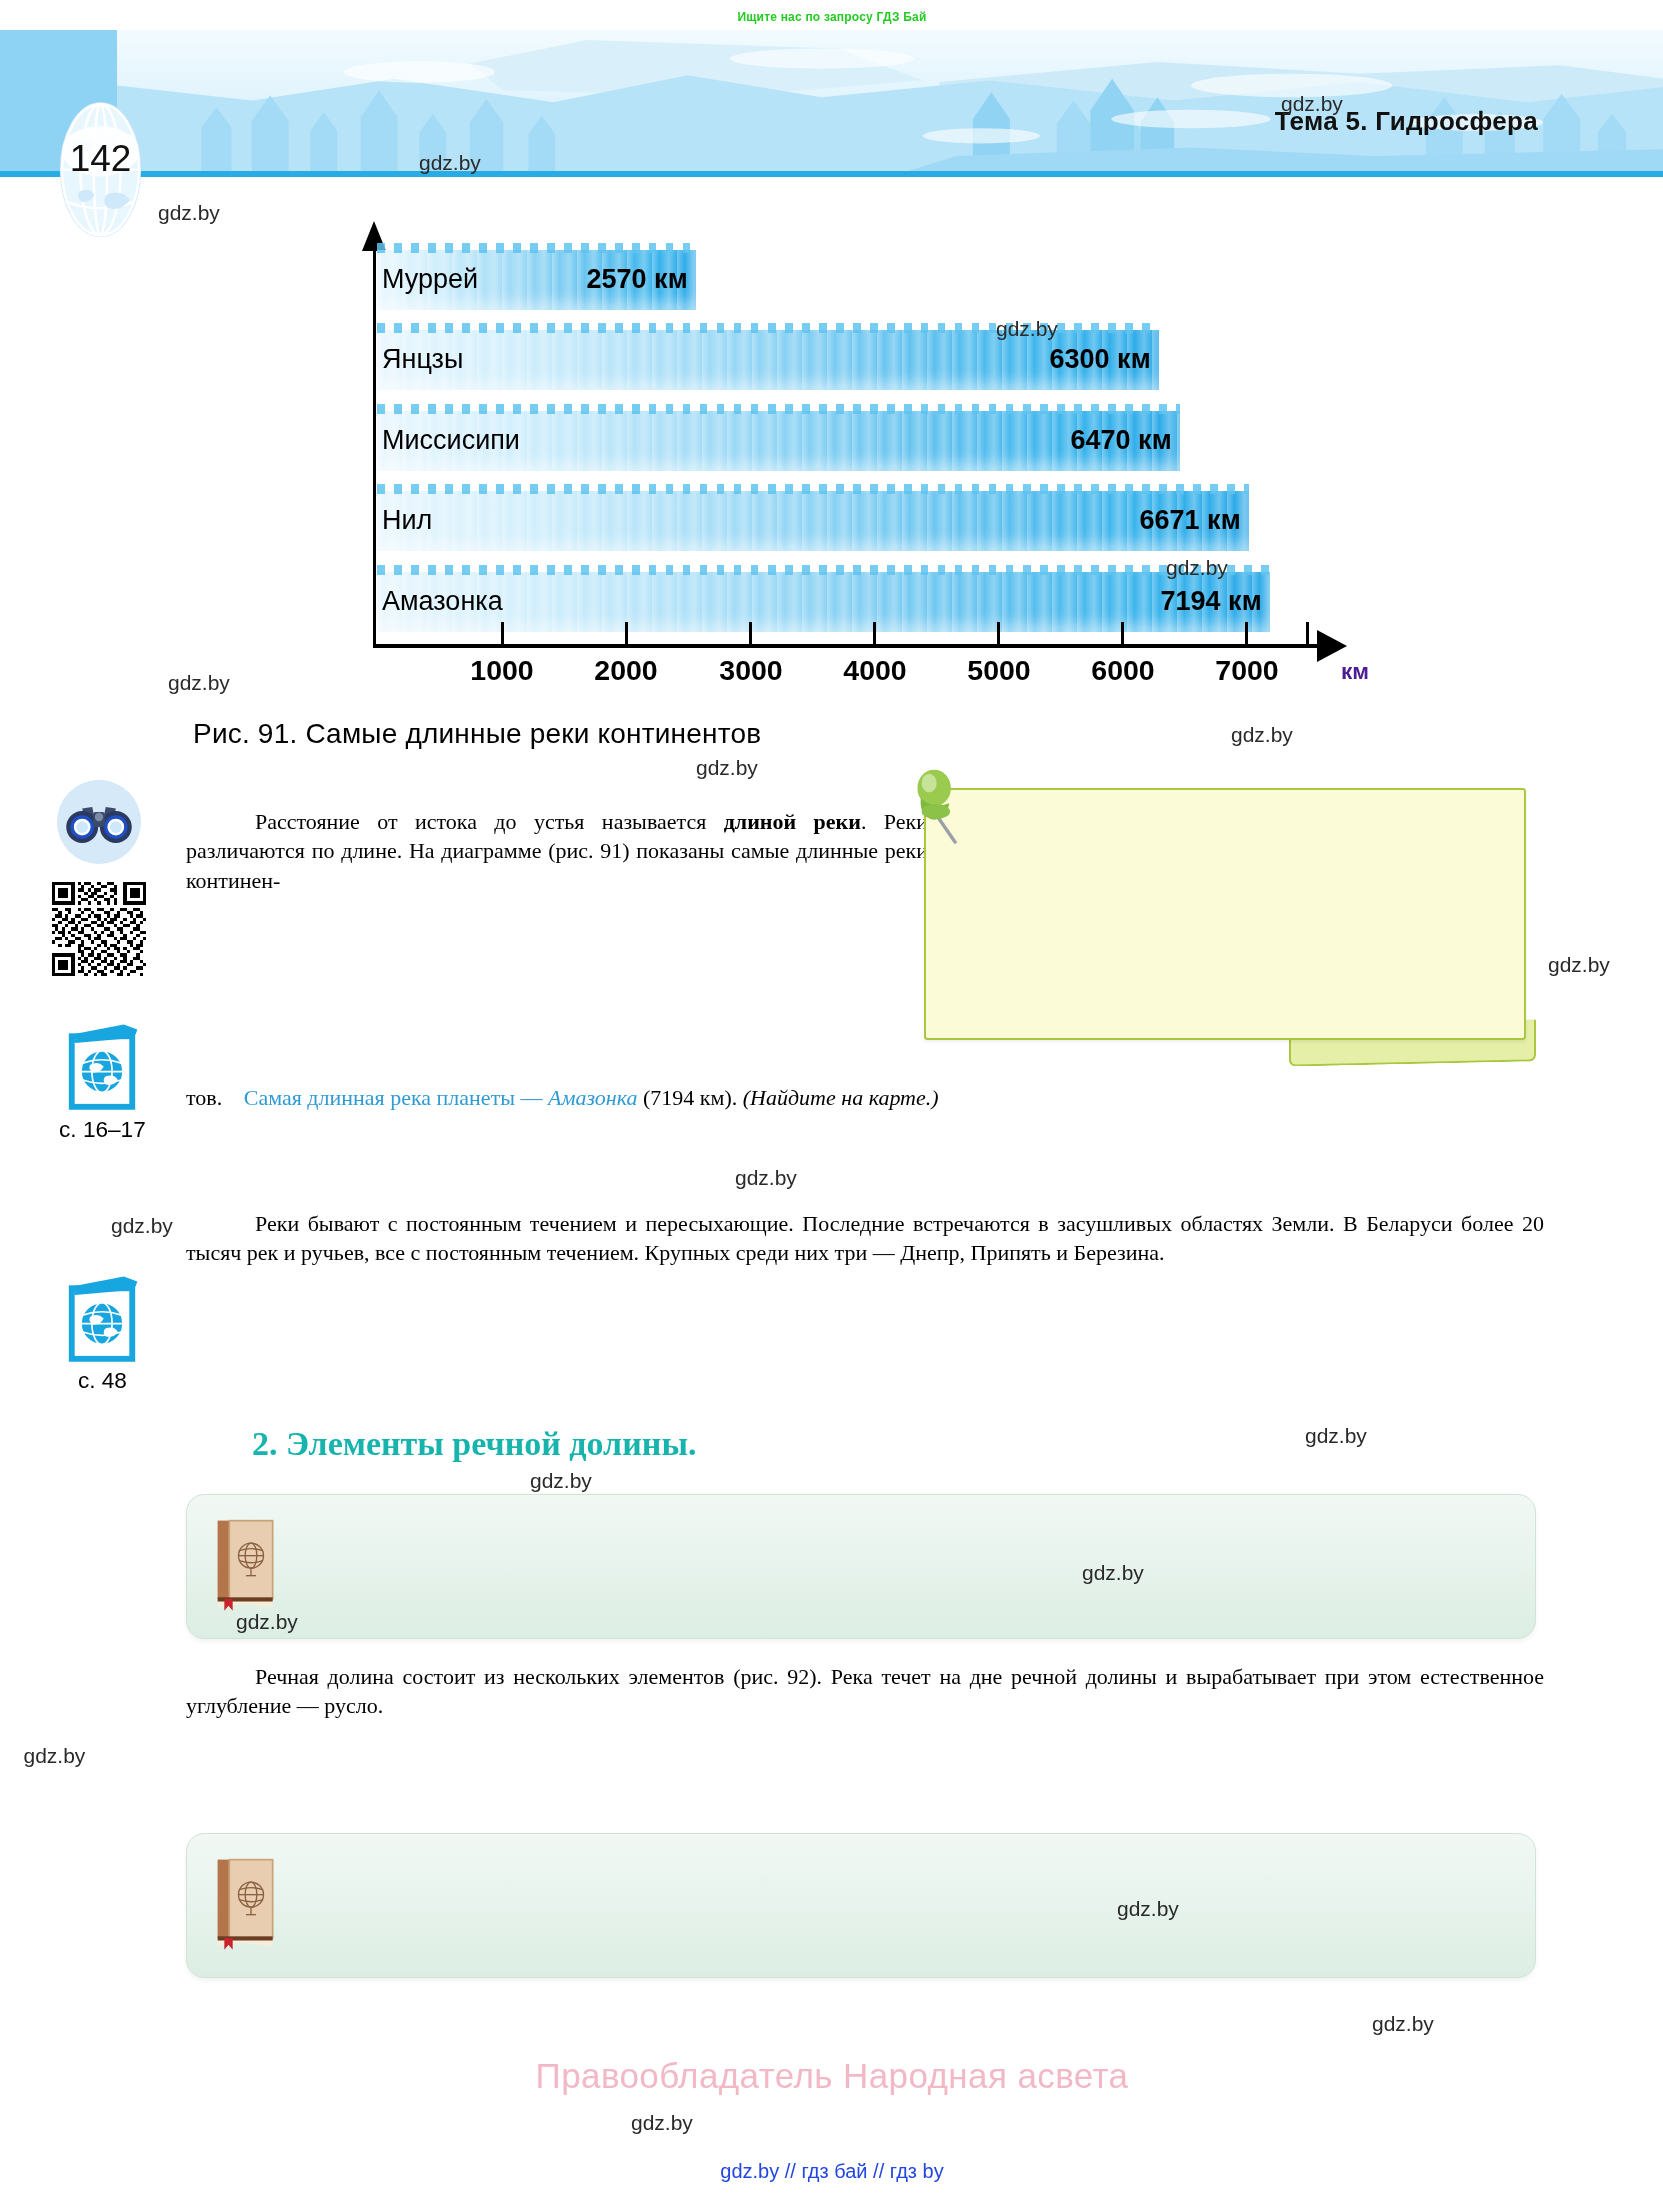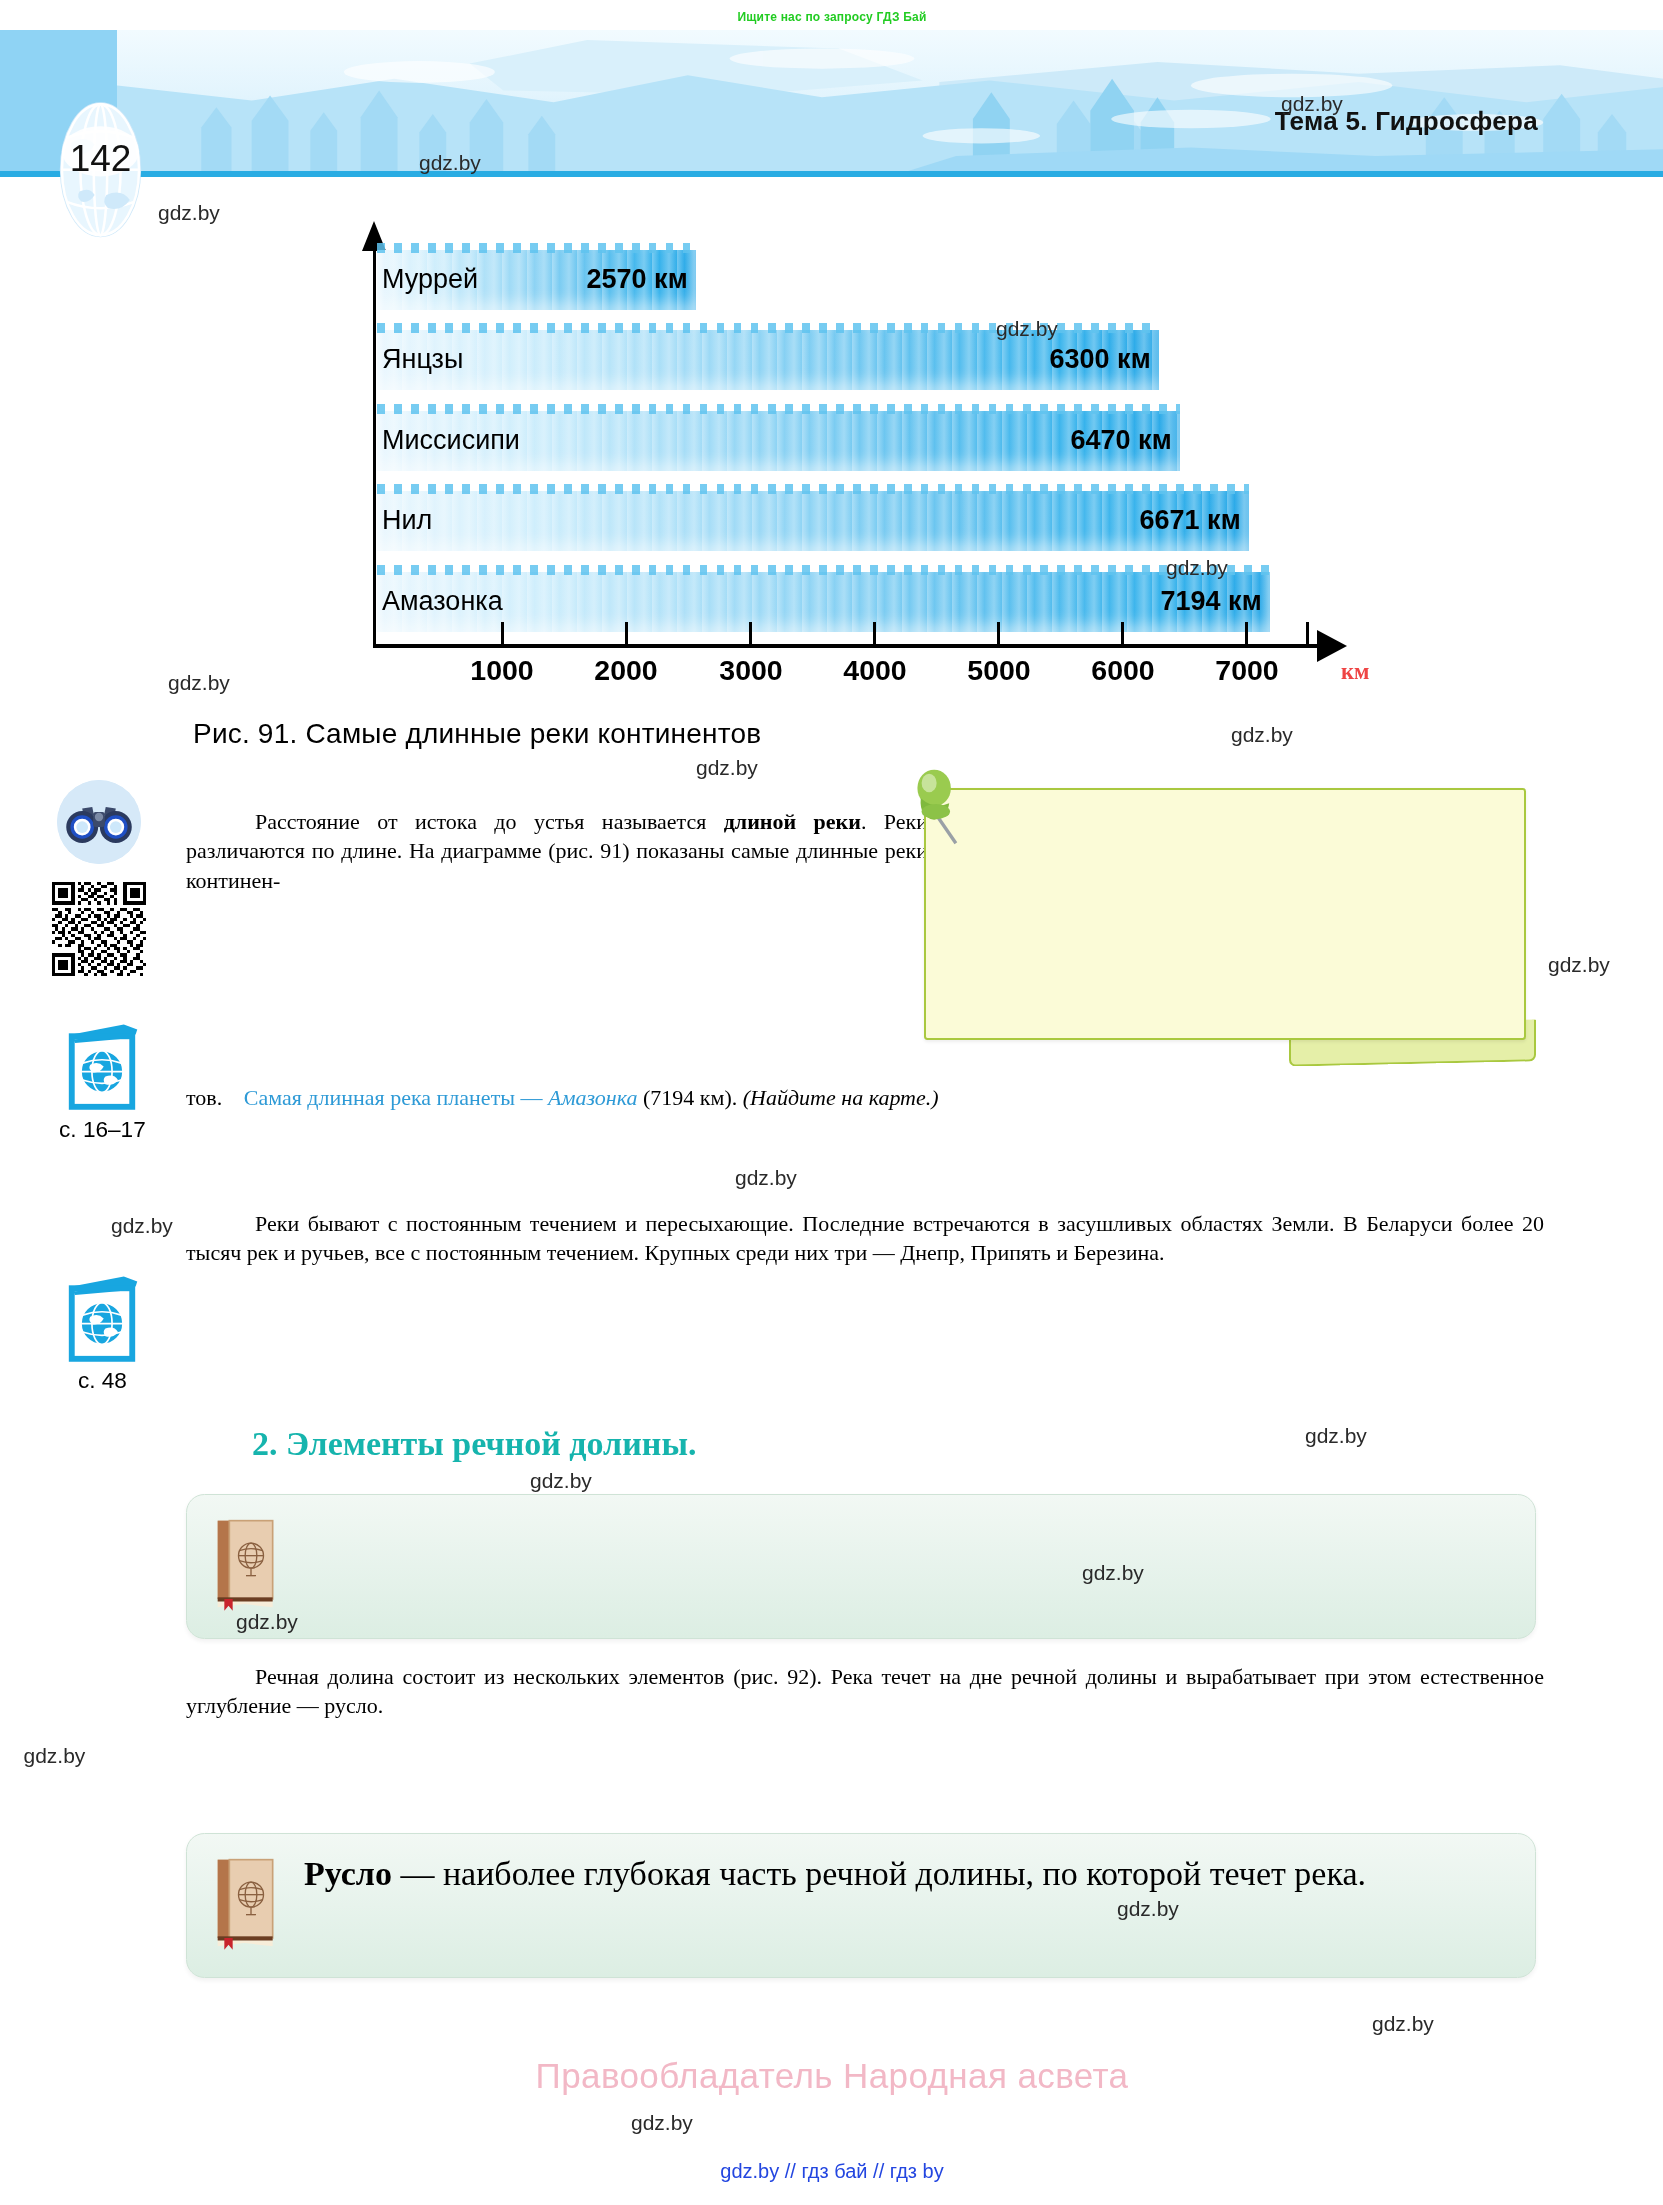--- a/index.html
+++ b/index.html
@@ -98,22 +98,22 @@
   }
   .tick-label {
     position:absolute; top:411px;
     font-family:"Liberation Sans", sans-serif;
     font-size:28.5px; font-weight:bold; color:#000;
     transform:translateX(-50%);
     white-space:nowrap;
   }
   .axis-unit {
     position:absolute; left:1169px; top:416px;
-    font-family:Liberation Serif, serif;
-    font-size:22.6px; font-weight:bold; color:#ef4444;
+    font-family:Liberation Sans, sans-serif;
+    font-size:22.6px; font-weight:bold; color:#4c1d95;
   }
 
   .row { position:absolute; left:0; height:60px; }
   .bar {
     position:absolute; left:205px; height:60px;
     background:
       repeating-linear-gradient(90deg,
         rgba(255,255,255,.33) 0px, rgba(255,255,255,0) 7.5px,
         rgba(255,255,255,.30) 17px, rgba(255,255,255,0) 25px),
       linear-gradient(90deg,#eaf7fe 0%,#cfeefc 18%,#9edaf6 42%,#62c2ef 68%,#37b3ec 88%,#2ba9e8 100%);
@@ -724,23 +724,20 @@
       <line x1="-15" y1="0" x2="15" y2="0"></line>
       <path d="M-14,-6 Q0,-11 14,-6"></path>
       <path d="M-14,6 Q0,11 14,6"></path>
       <line x1="0" y1="15" x2="0" y2="24"></line>
       <line x1="-6" y1="24" x2="6" y2="24"></line>
     </g>
     <path d="M8,98 L74,98 L74,108 L40,104 L8,108 Z" fill="#f7edd9"></path>
     <rect x="8" y="96" width="66" height="5" fill="#6b3d22"></rect>
     <path d="M16,98 L26,98 L26,112 L21,106 L16,112 Z" fill="#c8232c"></path>
   </svg>
-  <div class="def-text">
-    <span class="b">Русло</span><span> — наиболее глубокая часть речной долины, по которой течет река.</span>
-  </div>
 </div>
 
 <div class="copyright">Правообладатель Народная асвета</div>
 <div class="footer-links">gdz.by  //  гдз бай  //  гдз by</div>
 
 <span class="wm" style="left:419px; top:151px;">gdz.by</span>
 <span class="wm" style="left:1281px; top:92px;">gdz.by</span>
 <span class="wm" style="left:158px; top:201px;">gdz.by</span>
 <span class="wm" style="left:996px; top:317px;">gdz.by</span>
 <span class="wm" style="left:1166px; top:556px;">gdz.by</span>

